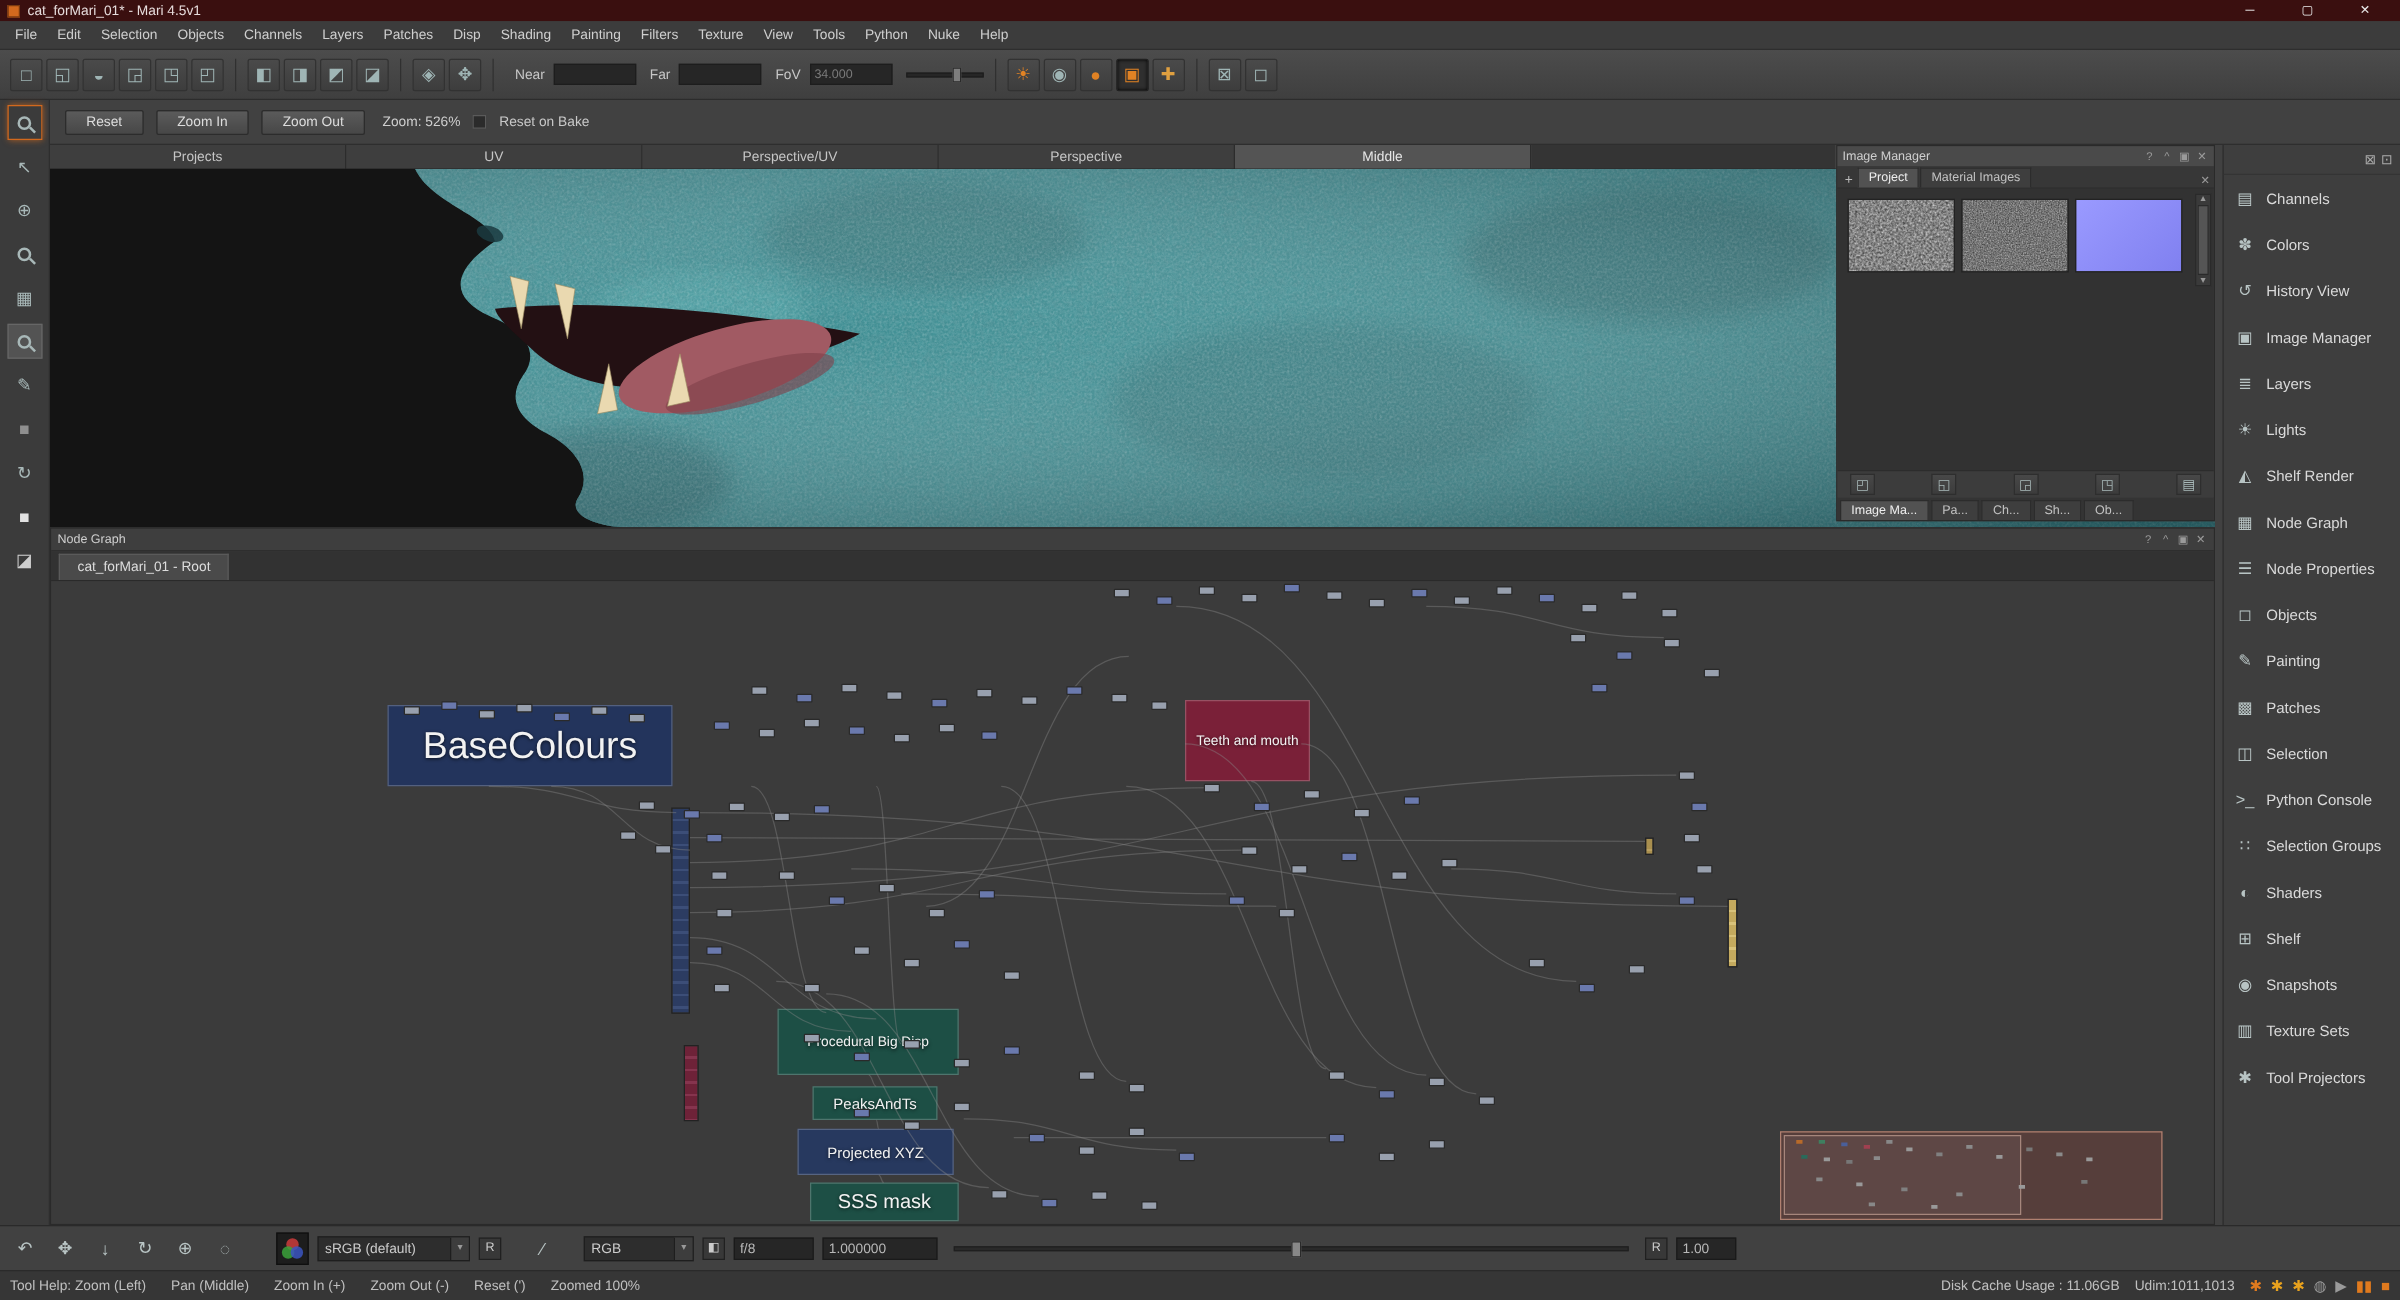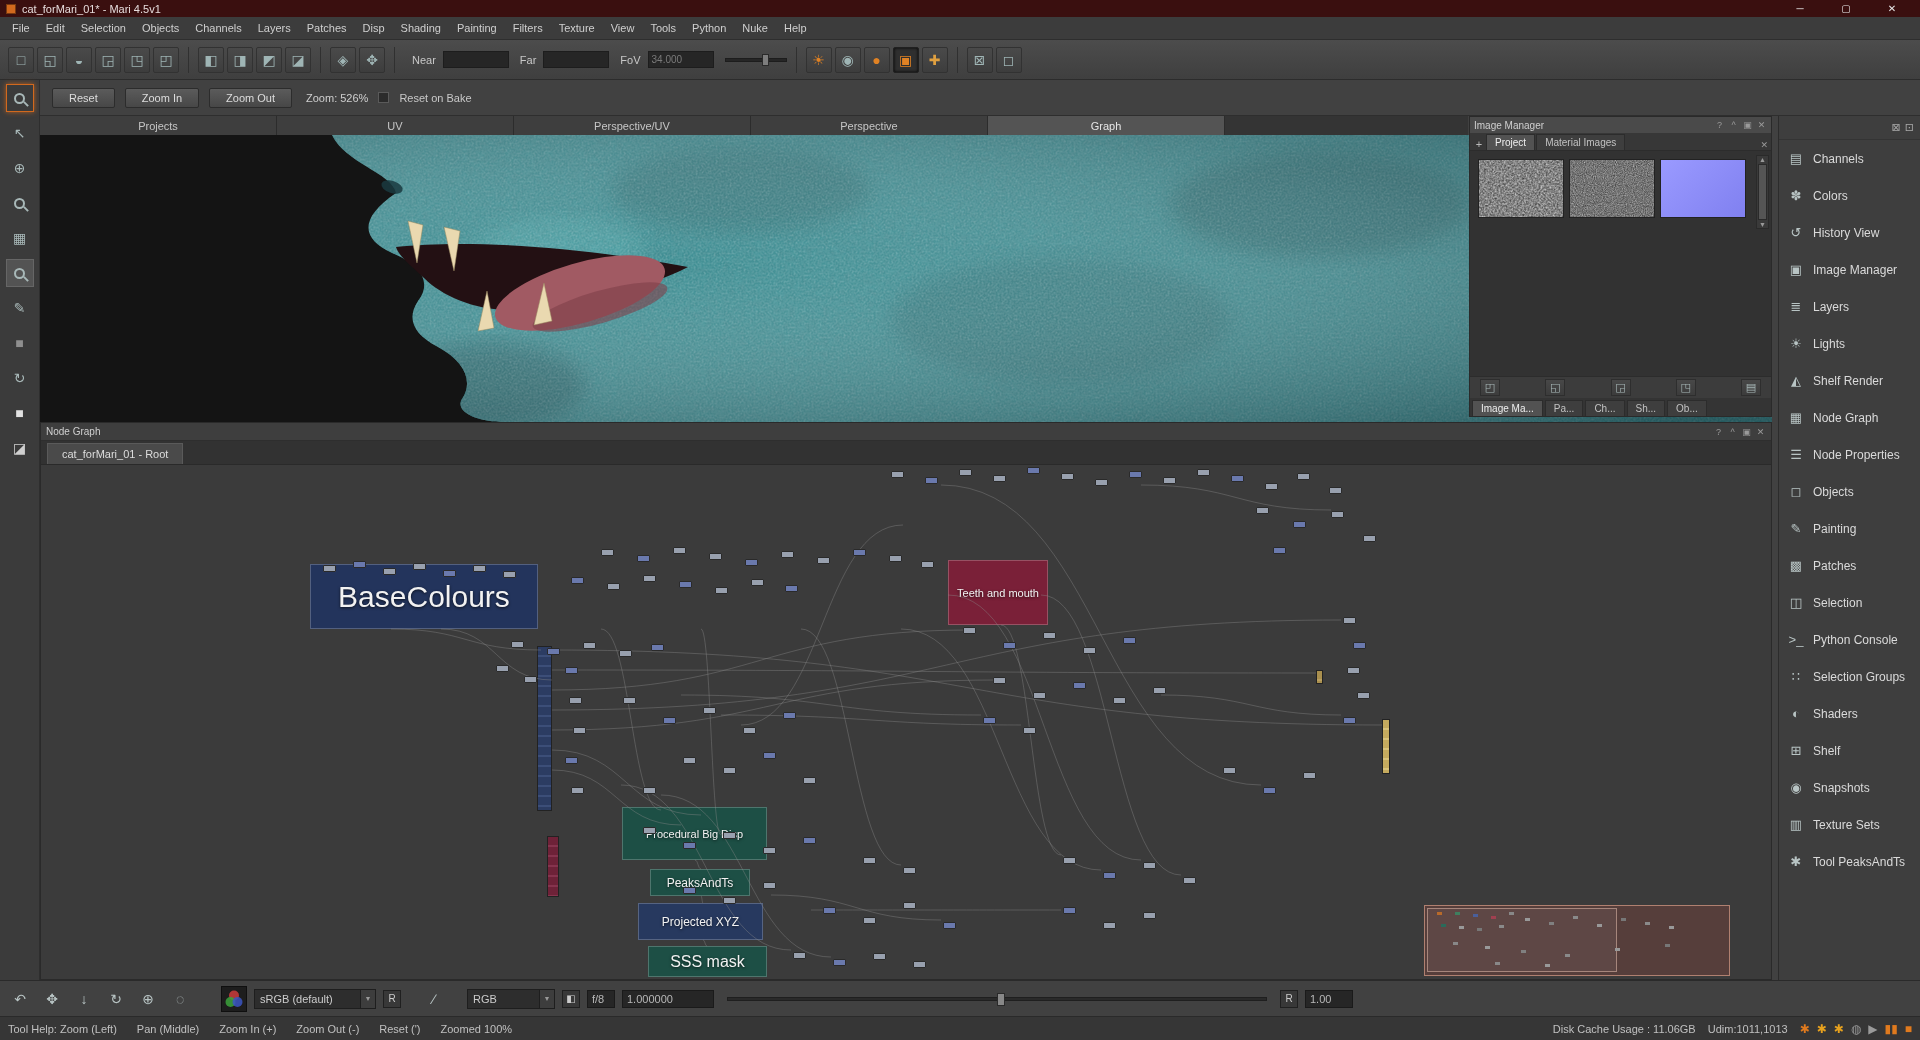--- a/index.html
+++ b/index.html
@@ -239,21 +239,21 @@
       <div class="ltool">
         <span class="lglyph" style="color: rgb(207, 207, 207);">◪</span>
       </div>
     </div>
 
   <div class="vtabs" id="vtabs">
       <div class="vtab">Projects</div>
       <div class="vtab">UV</div>
       <div class="vtab">Perspective/UV</div>
       <div class="vtab">Perspective</div>
-      <div class="vtab act">Graph</div>
+      <div class="vtab act">Middle</div>
     </div>
 
   <div class="viewport">
     <svg width="1732" height="287" viewBox="0 0 1732 287">
       <defs>
         <clipPath id="faceclip">
           <path d="M 292,0 C 305,28 352,38 356,58 C 318,84 322,104 352,118 C 382,130 392,148 378,166 C 366,184 374,200 398,212 C 424,226 434,246 422,264 C 414,278 440,287 464,287 L 1732,287 L 1732,0 Z"></path>
         </clipPath>
         <filter id="speckle">
             <feTurbulence type="fractalNoise" baseFrequency="0.5" numOctaves="2" seed="7"></feTurbulence>
@@ -638,21 +638,21 @@
         <div class="rp-item">
           <span class="rp-icon">◉</span>
           <span>Snapshots</span>
         </div>
         <div class="rp-item">
           <span class="rp-icon">▥</span>
           <span>Texture Sets</span>
         </div>
         <div class="rp-item">
           <span class="rp-icon">✱</span>
-          <span>Tool PeaksAndTs</span>
+          <span>Tool Projectors</span>
         </div>
       </div>
   </div>
 
   <div class="bottom-toolbar">
     <span id="bb-icons" style="display:flex;gap:8px;">
         <span class="bbtn">↶</span>
         <span class="bbtn">✥</span>
         <span class="bbtn">↓</span>
         <span class="bbtn">↻</span>
@@ -670,21 +670,21 @@
       <span>sRGB (default)</span>
       <span class="arrow">▼</span>
     </span>
     <span class="sqbtn">R</span>
     <span class="bbtn" style="margin-left:14px">∕</span>
     <span class="dd" style="width:88px;margin-left:14px">
       <span>RGB</span>
       <span class="arrow">▼</span>
     </span>
     <span class="sqbtn">◧</span>
-    <span class="bfield" style="width:28px">f/8</span>
+    <span class="bfield" style="width:64px">f/8</span>
     <span class="bfield" style="width:92px">1.000000</span>
     <span class="bslider">
         <span class="handle"></span>
       </span>
     <span class="sqbtn">R</span>
     <span class="bfield" style="width:48px">1.00</span>
   </div>
 
   <div class="statusbar">
     <span id="sb-segments" style="display:flex;gap:20px;">

